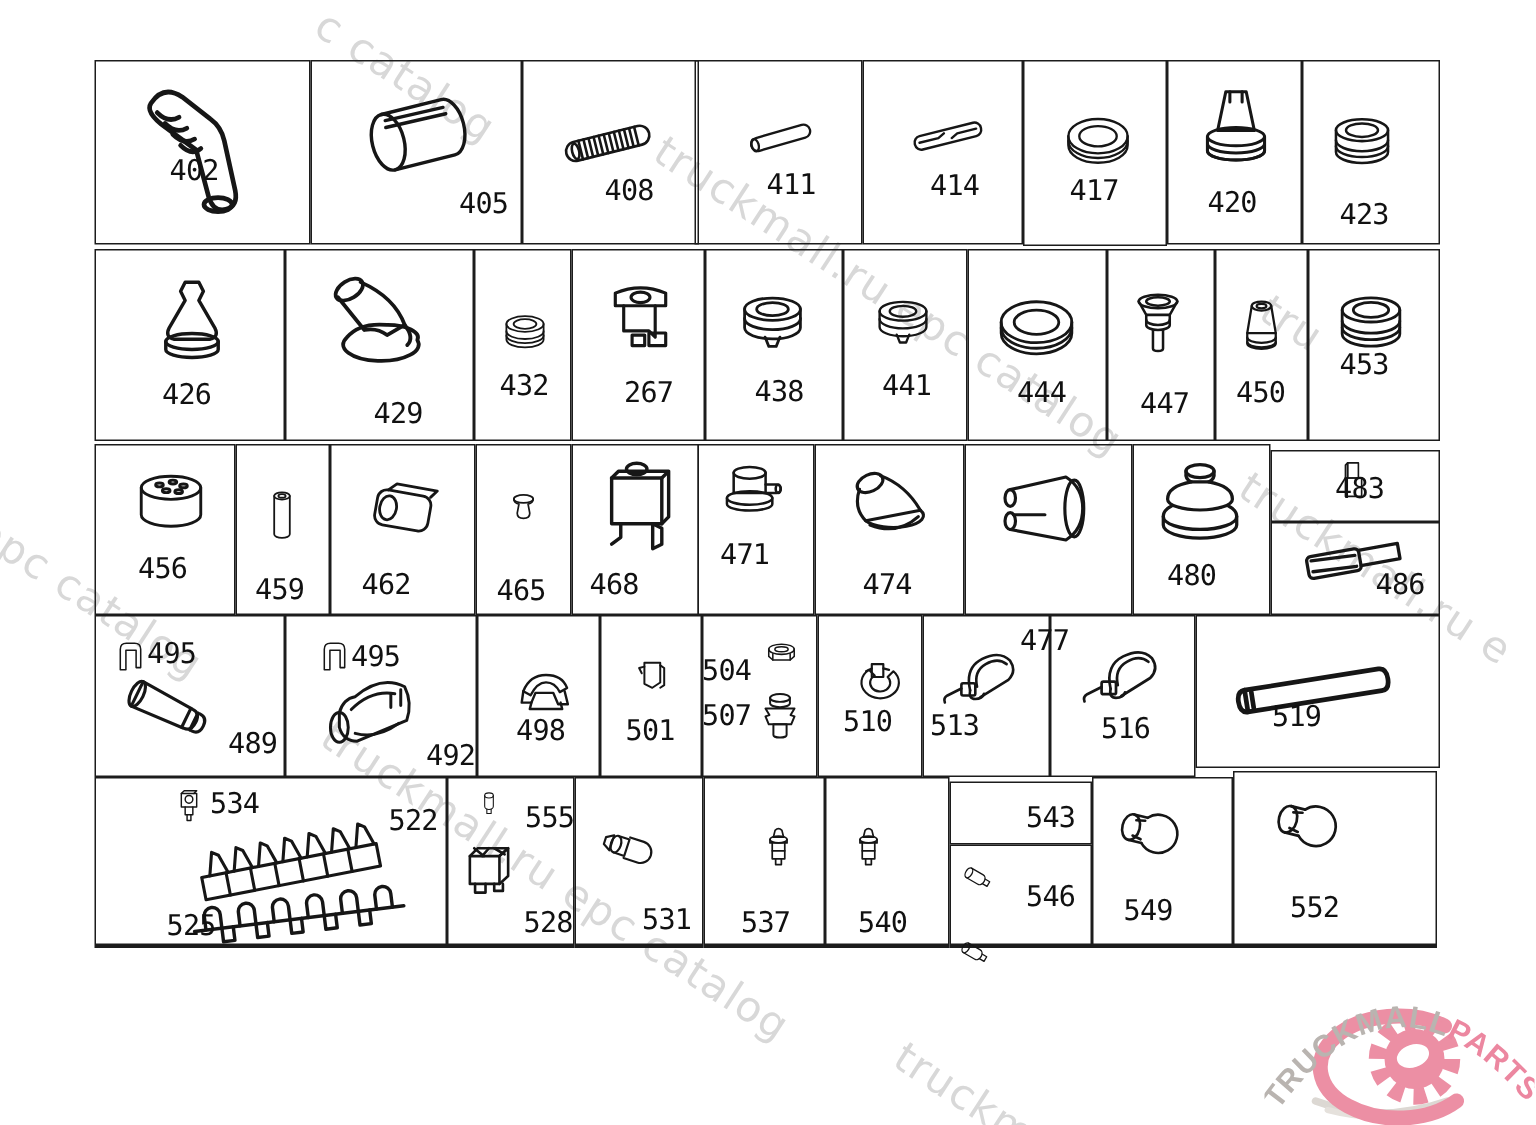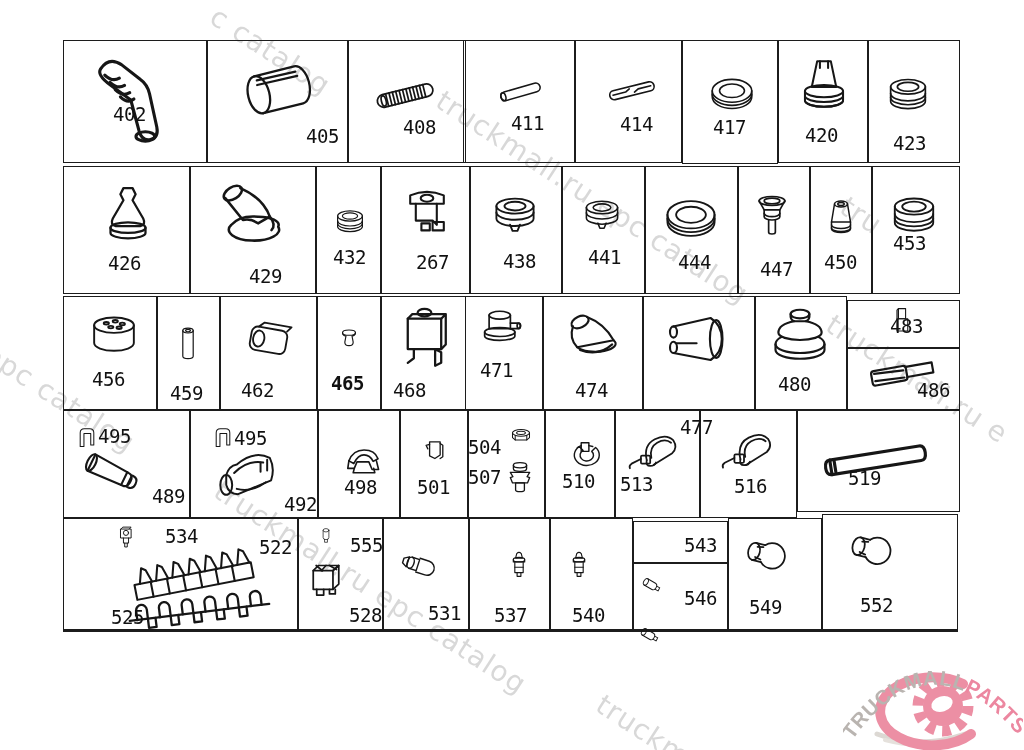--- a/index.html
+++ b/index.html
@@ -538,21 +538,21 @@
   <span class="lbl" style="left:503px;top:250px;">438</span>
   <span class="lbl" style="left:588px;top:246px;">441</span>
   <span class="lbl" style="left:678px;top:251px;">444</span>
   <span class="lbl" style="left:760px;top:258px;">447</span>
   <span class="lbl" style="left:824px;top:251px;">450</span>
   <span class="lbl" style="left:893px;top:232px;text-align:center;">453</span>
 
   <span class="lbl" style="left:92px;top:368px;">456</span>
   <span class="lbl" style="left:170px;top:382px;">459</span>
   <span class="lbl" style="left:241px;top:379px;">462</span>
-  <span class="lbl" style="left:331px;top:372px;font-weight:bold;">465</span>
+  <span class="lbl" style="left:331px;top:383px;">465</span>
   <span class="lbl" style="left:393px;top:379px;">468</span>
   <span class="lbl" style="left:480px;top:359px;">471</span>
   <span class="lbl" style="left:575px;top:379px;">474</span>
   <span class="lbl" style="left:680px;top:376px;margin-top:40px;">477</span>
   <span class="lbl" style="left:778px;top:373px;">480</span>
   <span class="lbl" style="left:890px;top:315px;text-align:right;">483</span>
   <span class="lbl" style="left:917px;top:379px;">486</span>
 
   <span class="lbl" style="left:98px;top:425px;">495</span>
   <span class="lbl" style="left:152px;top:485px;">489</span>
@@ -560,21 +560,21 @@
   <span class="lbl" style="left:284px;top:493px;">492</span>
   <span class="lbl" style="left:344px;top:476px;">498</span>
   <span class="lbl" style="left:417px;top:476px;">501</span>
   <span class="lbl" style="left:468px;top:436px;">504</span>
   <span class="lbl" style="left:468px;top:466px;">507</span>
   <span class="lbl" style="left:562px;top:470px;">510</span>
   <span class="lbl" style="left:620px;top:473px;">513</span>
   <span class="lbl" style="left:734px;top:475px;">516</span>
   <span class="lbl" style="left:848px;top:467px;">519</span>
 
-  <span class="lbl" style="left:140px;top:525px;margin-left:25px;">534</span>
+  <span class="lbl" style="left:140px;top:525px;">534</span>
   <span class="lbl" style="left:259px;top:536px;">522</span>
   <span class="lbl" style="left:111px;top:606px;">525</span>
   <span class="lbl" style="left:350px;top:534px;">555</span>
   <span class="lbl" style="left:349px;top:604px;">528</span>
   <span class="lbl" style="left:428px;top:602px;">531</span>
   <span class="lbl" style="left:494px;top:604px;">537</span>
   <span class="lbl" style="left:572px;top:604px;">540</span>
   <span class="lbl" style="left:684px;top:534px;">543</span>
   <span class="lbl" style="left:684px;top:587px;">546</span>
   <span class="lbl" style="left:749px;top:596px;">549</span>

